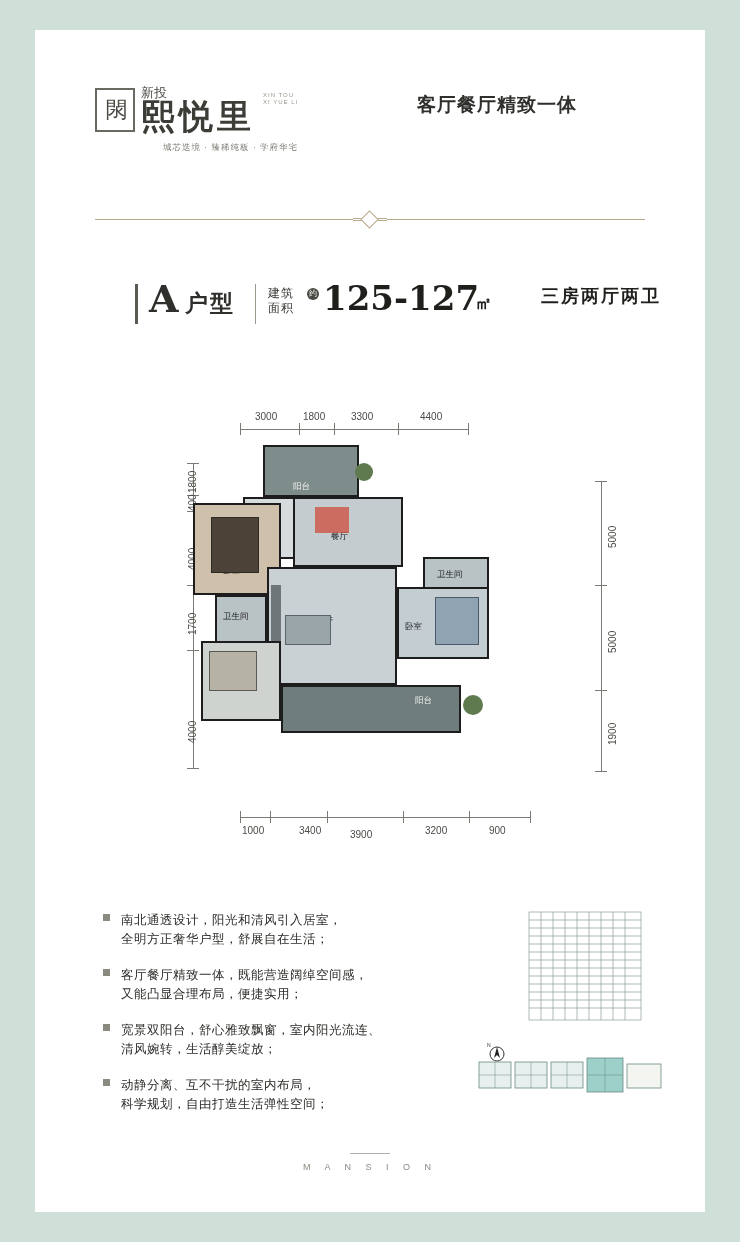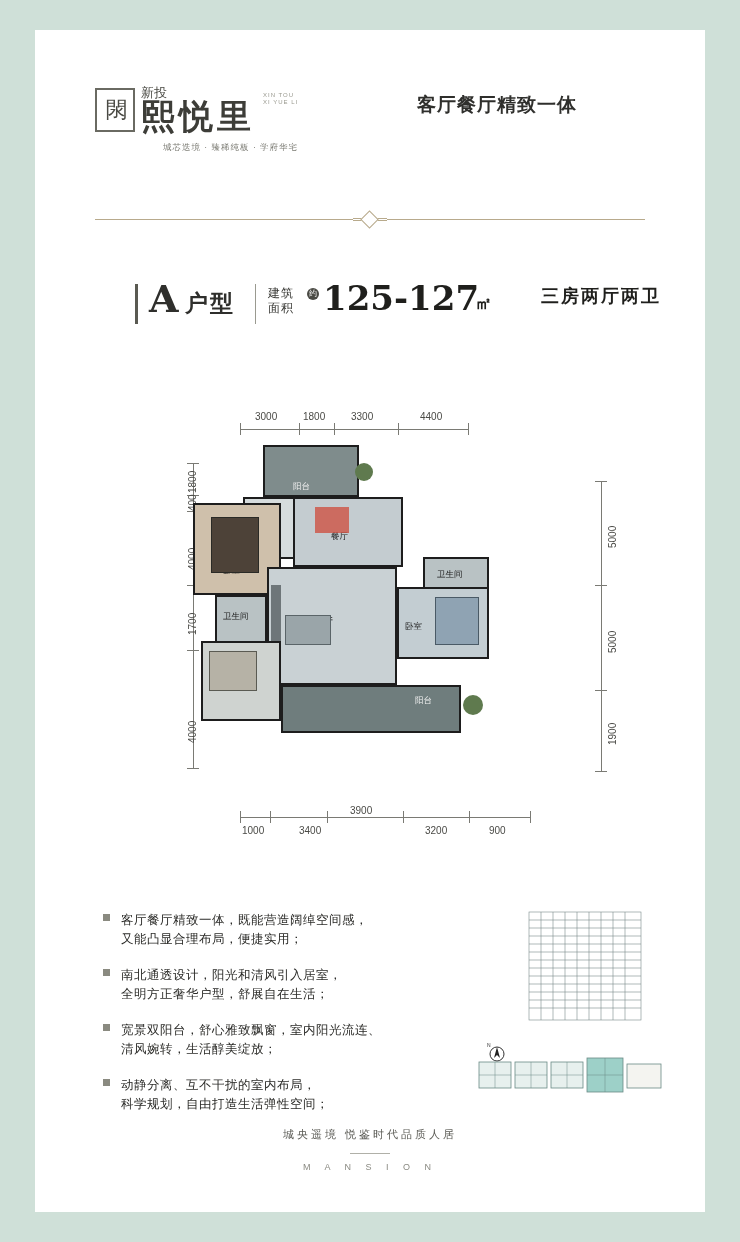--- a/index.html
+++ b/index.html
@@ -195,21 +195,21 @@
 
     <div class="dimline" style="left:95px; top:432px; width:290px; height:1px;"></div>
     <div class="dimline" style="left:95px; top:426px; width:1px; height:12px;"></div>
     <div class="dimline" style="left:125px; top:426px; width:1px; height:12px;"></div>
     <div class="dimline" style="left:182px; top:426px; width:1px; height:12px;"></div>
     <div class="dimline" style="left:258px; top:426px; width:1px; height:12px;"></div>
     <div class="dimline" style="left:324px; top:426px; width:1px; height:12px;"></div>
     <div class="dimline" style="left:385px; top:426px; width:1px; height:12px;"></div>
     <div class="dimtext" style="left:97px; top:440px;">1000</div>
     <div class="dimtext" style="left:139px; top:440px;margin-left:15px;">3400</div>
-    <div class="dimtext" style="left:205px; top:420px;">3900</div>
+    <div class="dimtext" style="left:205px; top:444px;">3900</div>
     <div class="dimtext" style="left:280px; top:440px;">3200</div>
     <div class="dimtext" style="left:344px; top:440px;">900</div>
 
     <div class="dimline" style="left:48px; top:78px; width:1px; height:305px;"></div>
     <div class="dimline" style="left:42px; top:78px; width:12px; height:1px;"></div>
     <div class="dimline" style="left:42px; top:110px; width:12px; height:1px;"></div>
     <div class="dimline" style="left:42px; top:126px; width:12px; height:1px;"></div>
     <div class="dimline" style="left:42px; top:200px; width:12px; height:1px;"></div>
     <div class="dimline" style="left:42px; top:265px; width:12px; height:1px;"></div>
     <div class="dimline" style="left:42px; top:383px; width:12px; height:1px;"></div>
@@ -267,27 +267,27 @@
       <div style="position:absolute; left:230px; top:152px; width:44px; height:48px; background:#8fa3b3; border:1px solid #4a5a66;"></div>
       <div style="position:absolute; left:4px; top:206px; width:48px; height:40px; background:#b6b2a6; border:1px solid #5a5a52;"></div>
       <div style="position:absolute; left:150px; top:18px; width:18px; height:18px; border-radius:50%; background:#5f7a4e;"></div>
       <div style="position:absolute; left:258px; top:250px; width:20px; height:20px; border-radius:50%; background:#5f7a4e;"></div>
     </div>
   </div>
 
   <div class="bullets">
     <div class="bullet">
       <span class="sq"></span>
+      <span class="tx" style="white-space:pre-line;">南北通透设计，阳光和清风引入居室，
+全明方正奢华户型，舒展自在生活；</span>
+    </div>
+    <div class="bullet">
+      <span class="sq"></span>
       <span class="tx" style="white-space:pre-line;">客厅餐厅精致一体，既能营造阔绰空间感，
 又能凸显合理布局，便捷实用；</span>
-    </div>
-    <div class="bullet">
-      <span class="sq"></span>
-      <span class="tx" style="white-space:pre-line;">南北通透设计，阳光和清风引入居室，
-全明方正奢华户型，舒展自在生活；</span>
     </div>
     <div class="bullet">
       <span class="sq"></span>
       <span class="tx" style="white-space:pre-line;">宽景双阳台，舒心雅致飘窗，室内阳光流连、
 清风婉转，生活醇美绽放；</span>
     </div>
     <div class="bullet">
       <span class="sq"></span>
       <span class="tx" style="white-space:pre-line;">动静分离、互不干扰的室内布局，
 科学规划，自由打造生活弹性空间；</span>
@@ -350,18 +350,17 @@
         <line x1="112" y1="27" x2="148" y2="27"></line>
         <line x1="20" y1="14" x2="20" y2="40"></line>
         <line x1="56" y1="14" x2="56" y2="40"></line>
         <line x1="92" y1="14" x2="92" y2="40"></line>
         <line x1="130" y1="10" x2="130" y2="44"></line>
       </g>
     </svg>
   </div>
 
   <div class="footer">
-    <div class="f1">城央遥境  悦鉴时代品质人居</div>
     <div class="fline"></div>
     <div class="f2">M A N S I O N</div>
   </div>
 
 </div>
 
 </body></html>

